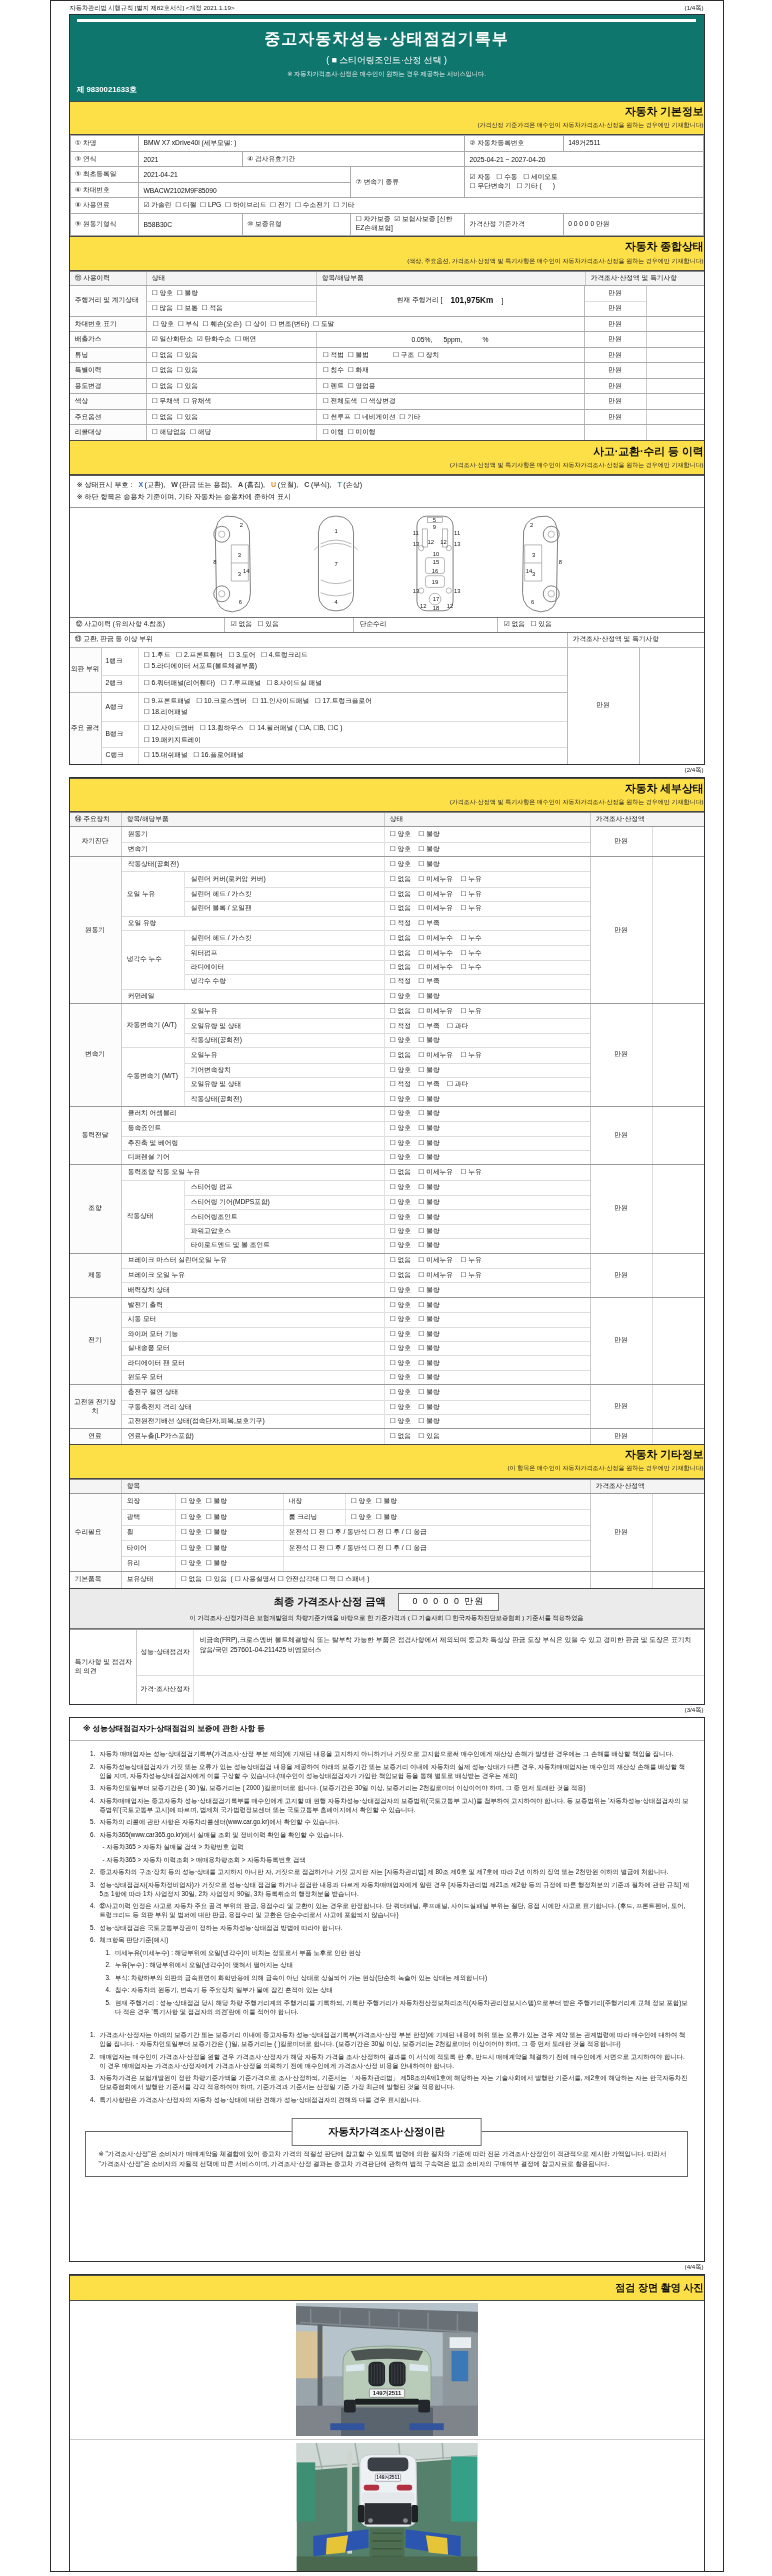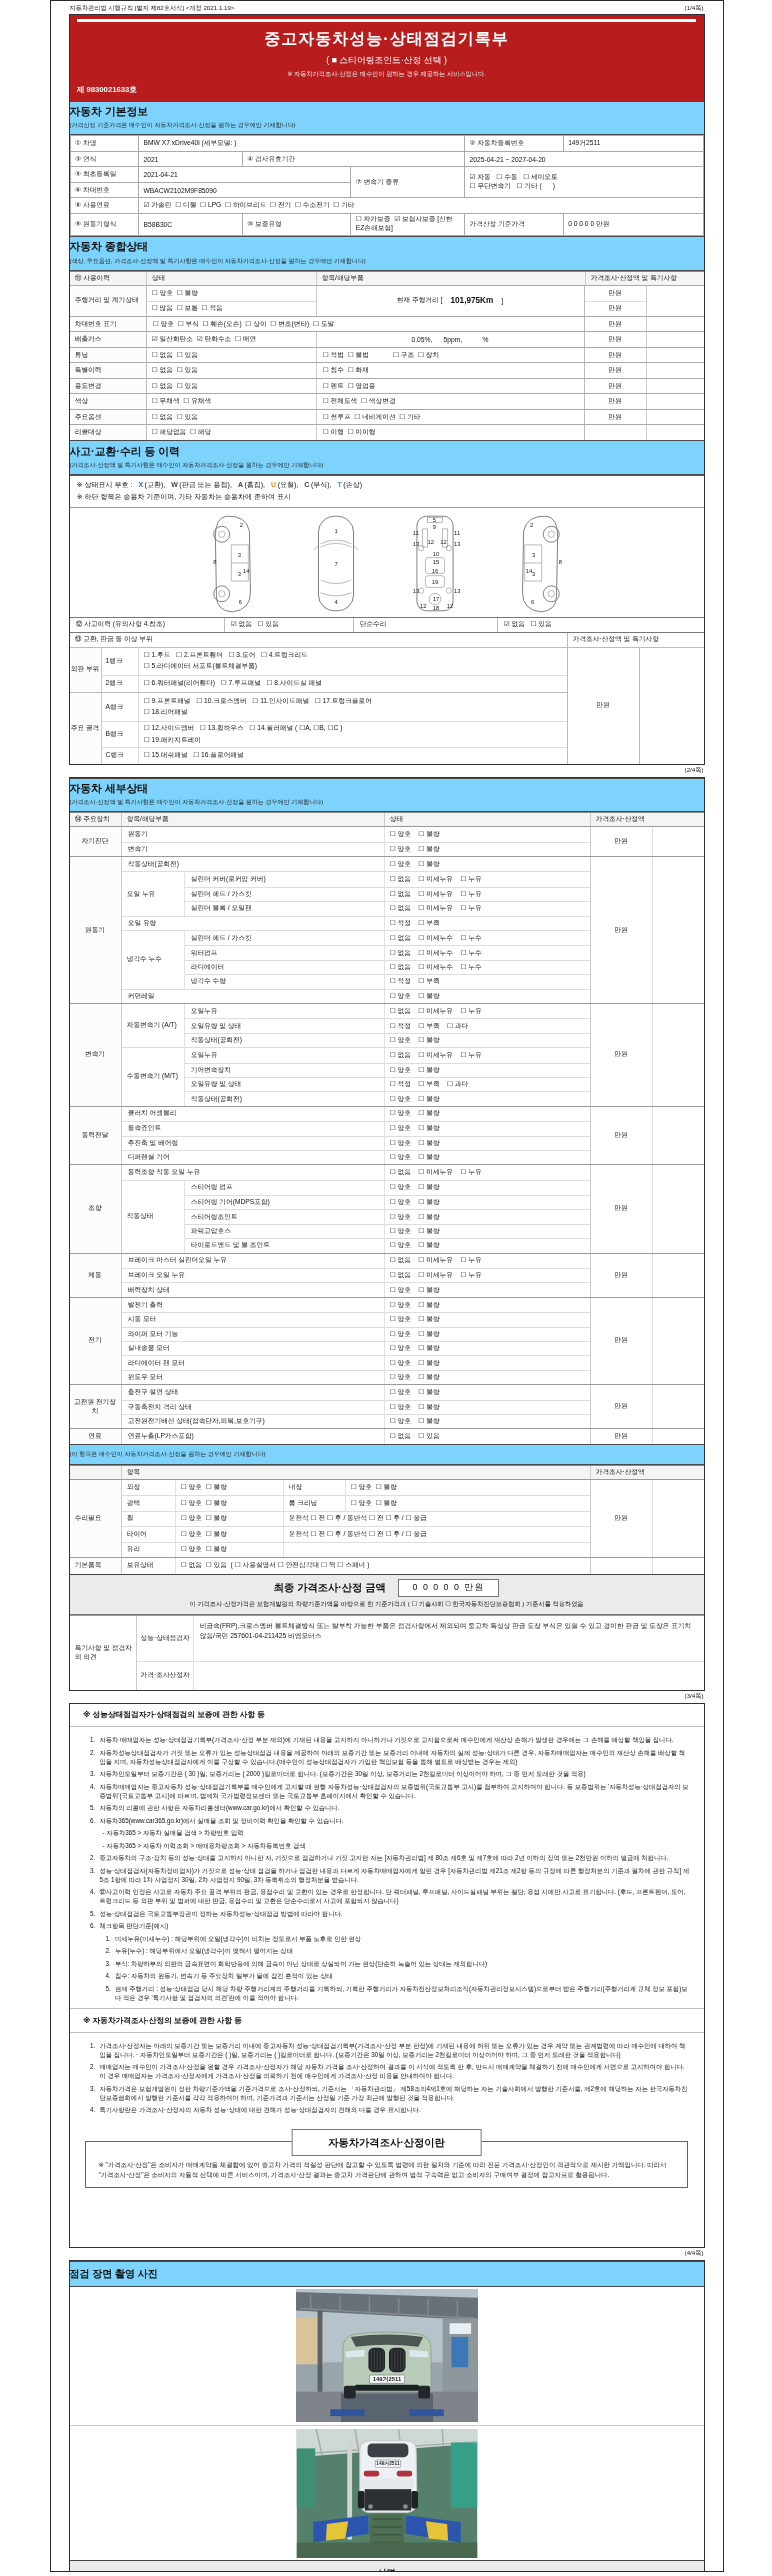--- a/index.html
+++ b/index.html
@@ -3,28 +3,28 @@
 <meta charset="utf-8">
 <style>
   html,body{margin:0;padding:0;background:#fff;width:773px;font-family:"Liberation Sans","DejaVu Sans",sans-serif;color:#111;}
   *{box-sizing:border-box;}
   .frame{width:674px;height:2572px;margin:0 auto;border:1px solid #2a2a2a;background:#fff;overflow:hidden;}
   .inner{width:636px;margin:0 auto;}
   .topline{display:flex;justify-content:space-between;font-size:6.2px;padding:3.1px 1px 1px;color:#222;}
   .pagemark{text-align:right;font-size:6.2px;padding:1.5px 1px;color:#222;}
   .pagebox{border:1.5px solid #2e3237;background:#fff;}
   
-  .darkhead{background:#b91c1c;color:#fff;padding:2.1px 7.2px 5.2px;}
+  .darkhead{background:#0f766e;color:#fff;padding:2.1px 7.2px 5.2px;}
   .darkbar{height:3.6px;background:#fff;margin:1.5px 0 7.2px;}
   .dh-title{text-align:center;font-size:16px;font-weight:bold;letter-spacing:1px;}
   .dh-sub{text-align:center;font-size:8.8px;margin-top:4.1px;}
   .dh-note{text-align:center;font-size:6.2px;margin-top:3.6px;color:#e8e8e8;}
   .dh-no{font-size:7.7px;font-weight:bold;margin-top:6.2px;}
   
-  .band{background:#7dd3fc;border-top:1px solid #4a4a4a;border-bottom:0.5px solid #4a4a4a;text-align:left;padding:3.6px 0 4.1px;}
+  .band{background:#fde047;border-top:1px solid #4a4a4a;border-bottom:0.5px solid #4a4a4a;text-align:right;padding:3.6px 0 4.1px;}
   .band .bt{font-size:10.8px;font-weight:bold;}
   .band .bsub{font-size:6px;margin-top:2.1px;color:#222;}
   .pre{white-space:pre-wrap;}
   
   table.basic{width:100%;border-collapse:collapse;table-layout:fixed;font-size:6.7px;}
   table.basic td{border:0.5px solid #aaa;padding:1.5px 4.6px;height:15.5px;}
   table.basic td.lb{color:#222;}
   
   .og,.ogr{display:flex;border-top:0.5px solid #aaa;font-size:6.7px;}
   .og-label{width:77px;flex:none;display:flex;align-items:center;padding-left:5.2px;border-right:0.5px solid #bbb;background:#fcfcfc;}
@@ -729,20 +729,21 @@
           <div class="dtr">
               <div class="dtr-item">연료누출(LP가스포함)</div>
               <div class="dtr-state pre">☐ 없음    ☐ 있음</div>
             </div>
         </div>
         <div class="dtg-price">만원</div>
           <div class="dtg-blank"></div>
       </div>
 
       <div class="band">
+        <div class="bt">자동차 기타정보</div>
         <div class="bsub">(이 항목은 매수인이 자동차가격조사·산정을 원하는 경우에만 기재합니다)</div>
       </div>
 
       <div class="dhead">
         <div style="width:52px"></div>
         <div style="flex:1">항목</div>
         <div style="width:113px;border-right:0">가격조사·산정액</div>
       </div>
 
       <div class="etg">
@@ -883,21 +884,20 @@
           </div>
         <div class="ni sub">
             <span class="nn">4.</span>
             <span class="nt">침수: 자동차의 원동기, 변속기 등 주요장치 일부가 물에 잠긴 흔적이 있는 상태</span>
           </div>
         <div class="ni sub">
             <span class="nn">5.</span>
             <span class="nt">현재 주행거리 : 성능·상태점검 당시 해당 차량 주행거리계의 주행거리를 기록하되, 기록한 주행거리가 자동차전산정보처리조직(자동차관리정보시스템)으로부터 받은 주행거리(주행거리계 교체 정보 포함)보다 적은 경우 '특기사항 및 점검자의 의견'란에 이를 적어야 합니다.</span>
           </div>
       </div>
-      <div class="nsec-h" style="border-top:0.5px solid #bbb">※ 자동차가격조사·산정의 보증에 관한 사항 등</div>
       <div class="nbody">
         <div class="ni">
             <span class="nn">1.</span>
             <span class="nt">가격조사·산정자는 아래의 보증기간 또는 보증거리 이내에 중고자동차 성능·상태점검기록부(가격조사·산정 부분 한정)에 기재된 내용에 허위 또는 오류가 있는 경우 계약 또는 관계법령에 따라 매수인에 대하여 책임을 집니다. · 자동차인도일부터 보증기간은 (      )일, 보증거리는 (      )킬로미터로 합니다. (보증기간은 30일 이상, 보증거리는 2천킬로미터 이상이어야 하며, 그 중 먼저 도래한 것을 적용합니다)</span>
           </div>
         <div class="ni">
             <span class="nn">2.</span>
             <span class="nt">매매업자는 매수인이 가격조사·산정을 원할 경우 가격조사·산정자가 해당 자동차 가격을 조사·산정하여 결과를 이 서식에 적도록 한 후, 반드시 매매계약을 체결하기 전에 매수인에게 서면으로 고지하여야 합니다. 이 경우 매매업자는 가격조사·산정자에게 가격조사·산정을 의뢰하기 전에 매수인에게 가격조사·산정 비용을 안내하여야 합니다.</span>
           </div>
         <div class="ni">

